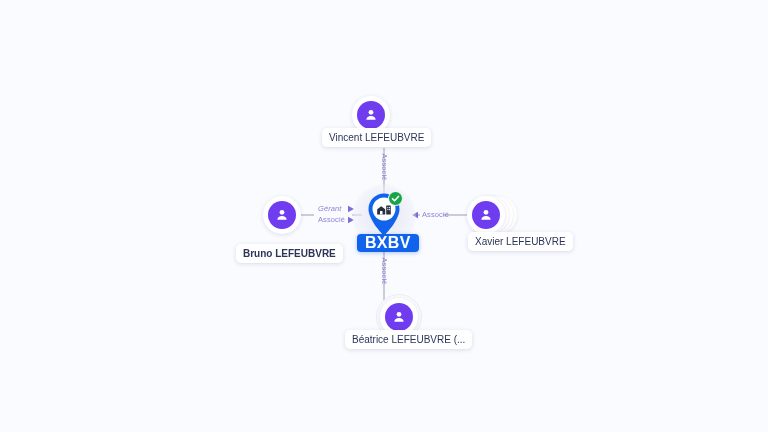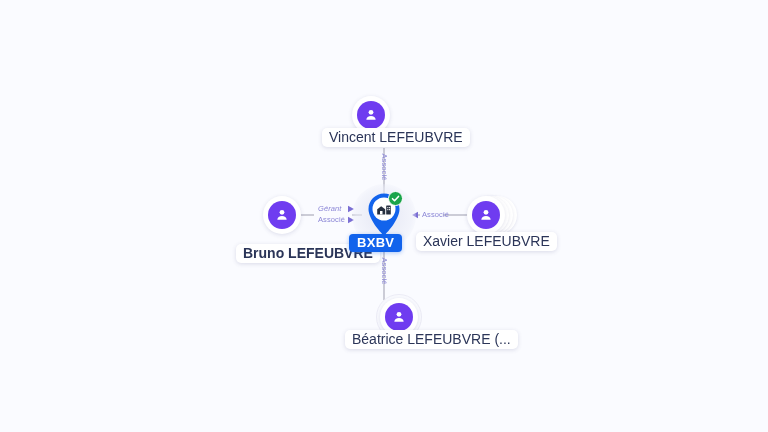--- a/index.html
+++ b/index.html
@@ -90,21 +90,21 @@
     box-sizing: border-box;
   }
 
   
   .name-pill {
     position: absolute;
     background: #ffffff;
     border-radius: 5px;
     box-shadow: 0 1px 4px rgba(70,70,130,.18);
     color: #2b3558;
-    font-size: 14px;
+    font-size: 10px;
     line-height: 15px;
     padding: 2px 7px;
     white-space: nowrap;
     text-align: center;
   }
 
   
   #company-node {
     position: absolute;
     left: 352px; top: 184px;
@@ -131,24 +131,24 @@
     border: 1.5px solid #ffffff;
     box-sizing: border-box;
     display: flex;
     align-items: center;
     justify-content: center;
   }
   .verified-badge svg { display: block; }
 
   #company-badge {
     position: absolute;
-    left: 349px; top: 234px;
+    left: 357px; top: 234px;
     background: #1263ec;
     color: #ffffff;
-    font-size: 13px;
+    font-size: 16px;
     font-weight: bold;
     letter-spacing: .3px;
     line-height: 14px;
     padding: 2px 8px;
     border-radius: 4px;
     box-shadow: 0 1px 4px rgba(18,99,236,.35);
     white-space: nowrap;
   }
 </style>
 </head>
@@ -210,21 +210,21 @@
     <div class="stack-card stack-c2"></div>
     <div class="stack-card stack-c3"></div>
     <div class="person-ring"></div>
     <div class="person-disc">
       <svg width="16" height="16" viewBox="0 0 24 24" fill="#ffffff">
         <circle cx="12" cy="8" r="3.6"></circle>
         <path d="M5 19c0-3.6 3.2-5.6 7-5.6s7 2 7 5.6z"></path>
       </svg>
     </div>
   </div>
-  <div class="name-pill" style="left:416px; top:232px;text-align:right;">Xavier LEFEUBVRE</div>
+  <div class="name-pill" style="left:468px; top:232px;text-align:right;">Xavier LEFEUBVRE</div>
 
   <div class="person-node" style="left:380px; top:298px;">
     <div class="halo-ring"></div>
     <div class="person-ring"></div>
     <div class="person-disc">
       <svg width="16" height="16" viewBox="0 0 24 24" fill="#ffffff">
         <circle cx="12" cy="8" r="3.6"></circle>
         <path d="M5 19c0-3.6 3.2-5.6 7-5.6s7 2 7 5.6z"></path>
       </svg>
     </div>

